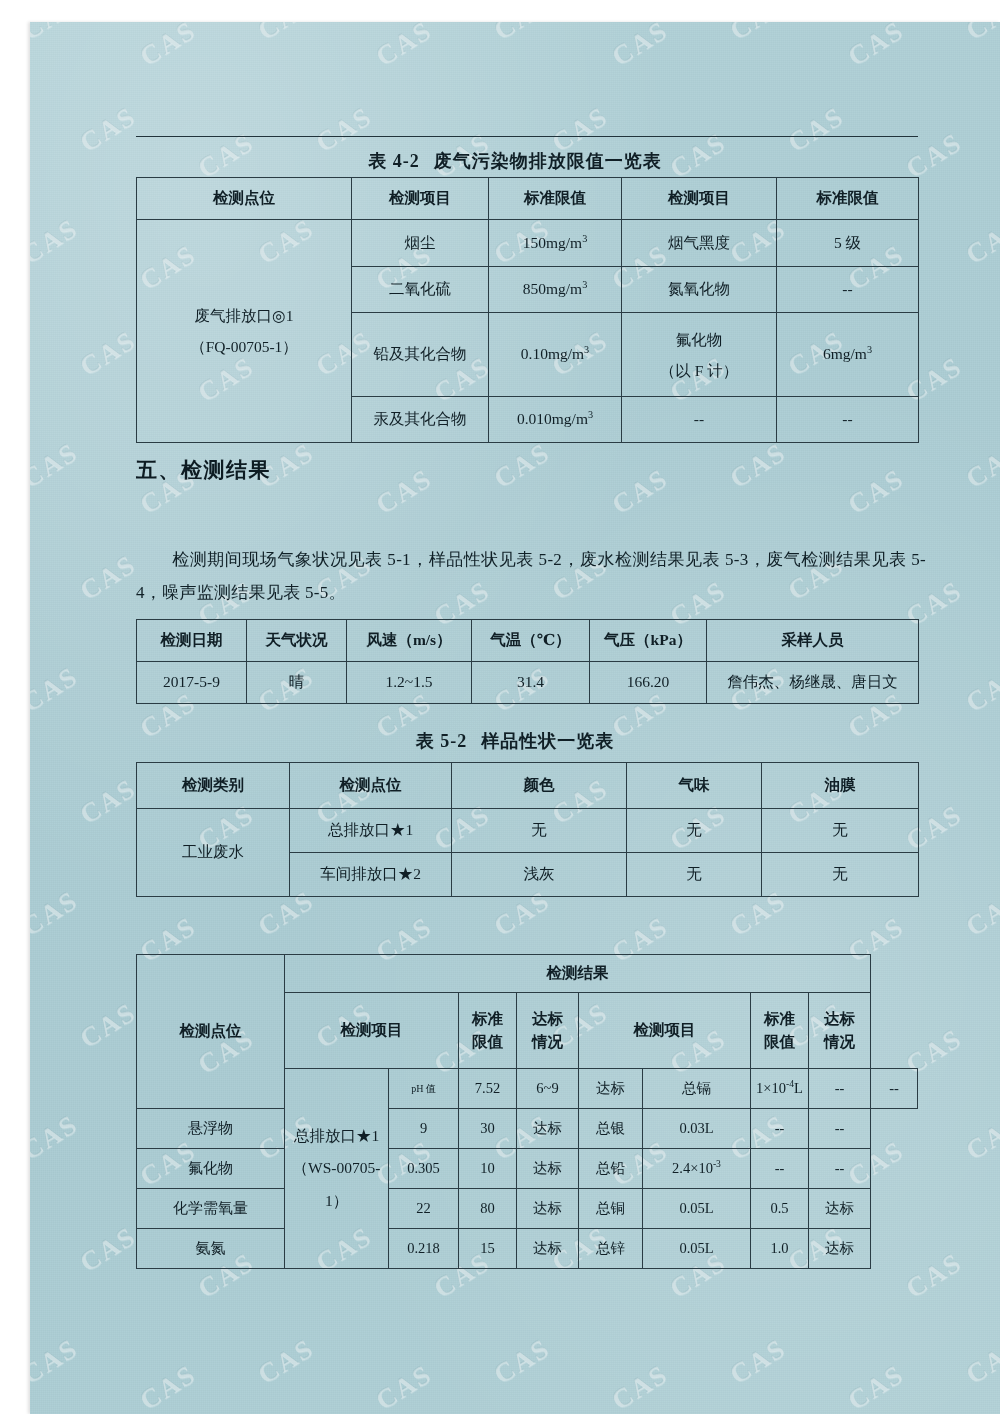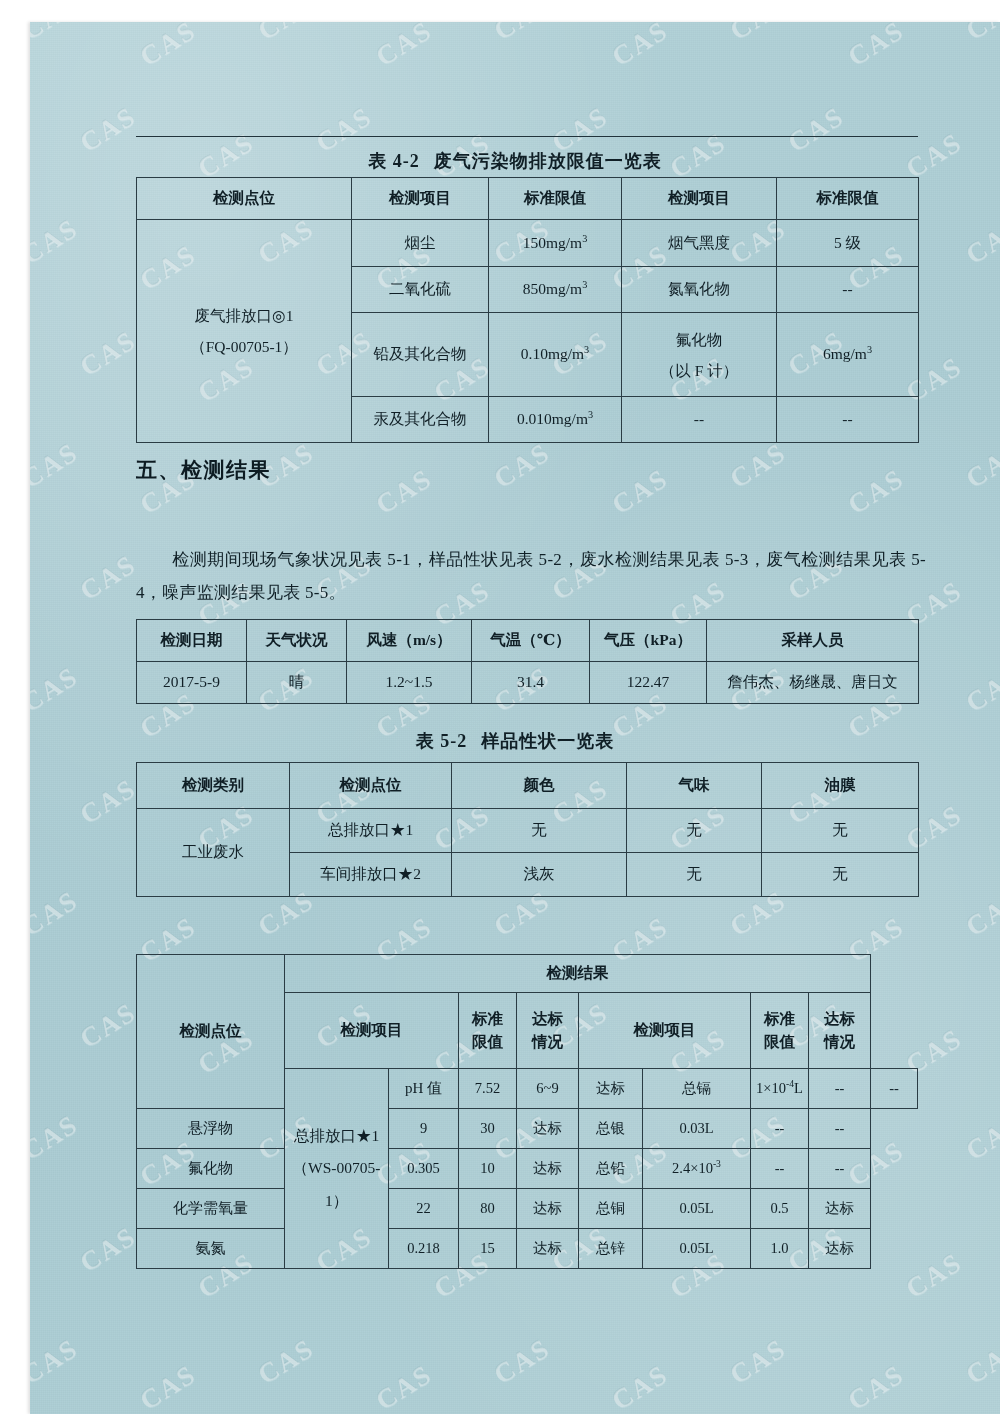--- a/index.html
+++ b/index.html
@@ -298,21 +298,21 @@
             <th class="thick-top nowrap">风速（m/s）</th>
             <th class="thick-top nowrap">气温（℃）</th>
             <th class="thick-top nowrap">气压（kPa）</th>
             <th class="thick-top nowrap">采样人员</th>
           </tr>
           <tr style="height: 42px;">
             <td class="nowrap">2017-5-9</td>
             <td class="nowrap">晴</td>
             <td class="nowrap">1.2~1.5</td>
             <td class="nowrap">31.4</td>
-            <td class="nowrap">122.47</td>
+            <td class="nowrap">166.20</td>
             <td class="nowrap">詹伟杰、杨继晟、唐日文</td>
           </tr>
         </tbody>
     </table>
 
     <div class="tbl-title" style="top:707px;">
       <span>表 5-2</span><span class="sp"></span><span>样品性状一览表</span>
     </div>
 
     <table class="g" id="t52" style="left:106px;top:740px;width:782px;">
@@ -378,21 +378,21 @@
               <div class="two-line">标准<br>限值</div>
             </th>
             <th style="font-size:15.5px">
               <div class="two-line">达标<br>情况</div>
             </th>
           </tr>
           <tr style="height: 40px;">
             <td rowspan="5">
               <div class="two-line" style="line-height:2.1;font-size:15.5px">总排放口★1<br>（WS-00705-1）</div>
             </td>
-            <td class="nowrap" style="font-size:15px">pH 值</td>
+            <td class="nowrap" style="font-size:10px">pH 值</td>
             <td>7.52</td>
             <td>6~9</td>
             <td>达标</td>
             <td>总镉</td>
             <td class="nowrap">1×10<sup>-4</sup>L</td>
             <td>--</td>
             <td>--</td>
           </tr>
           <tr style="height: 40px;">
             <td class="nowrap" style="font-size:15px">悬浮物</td>

